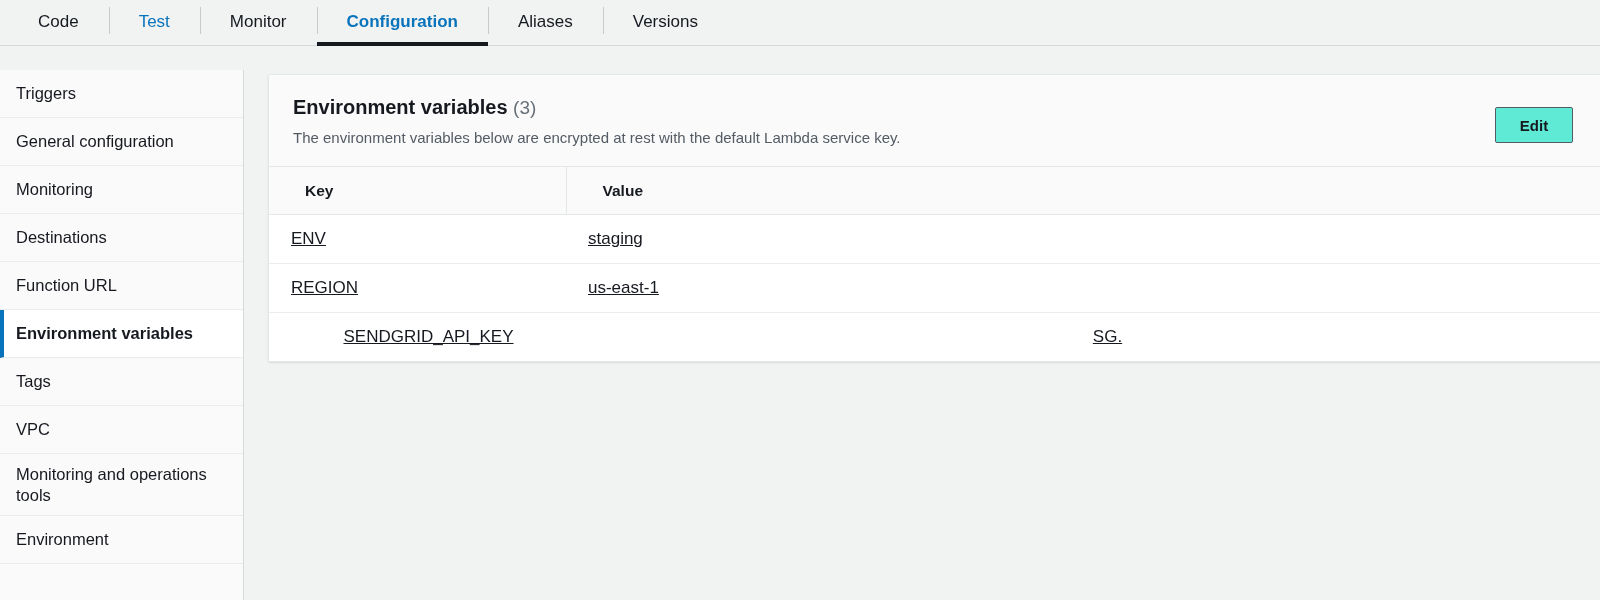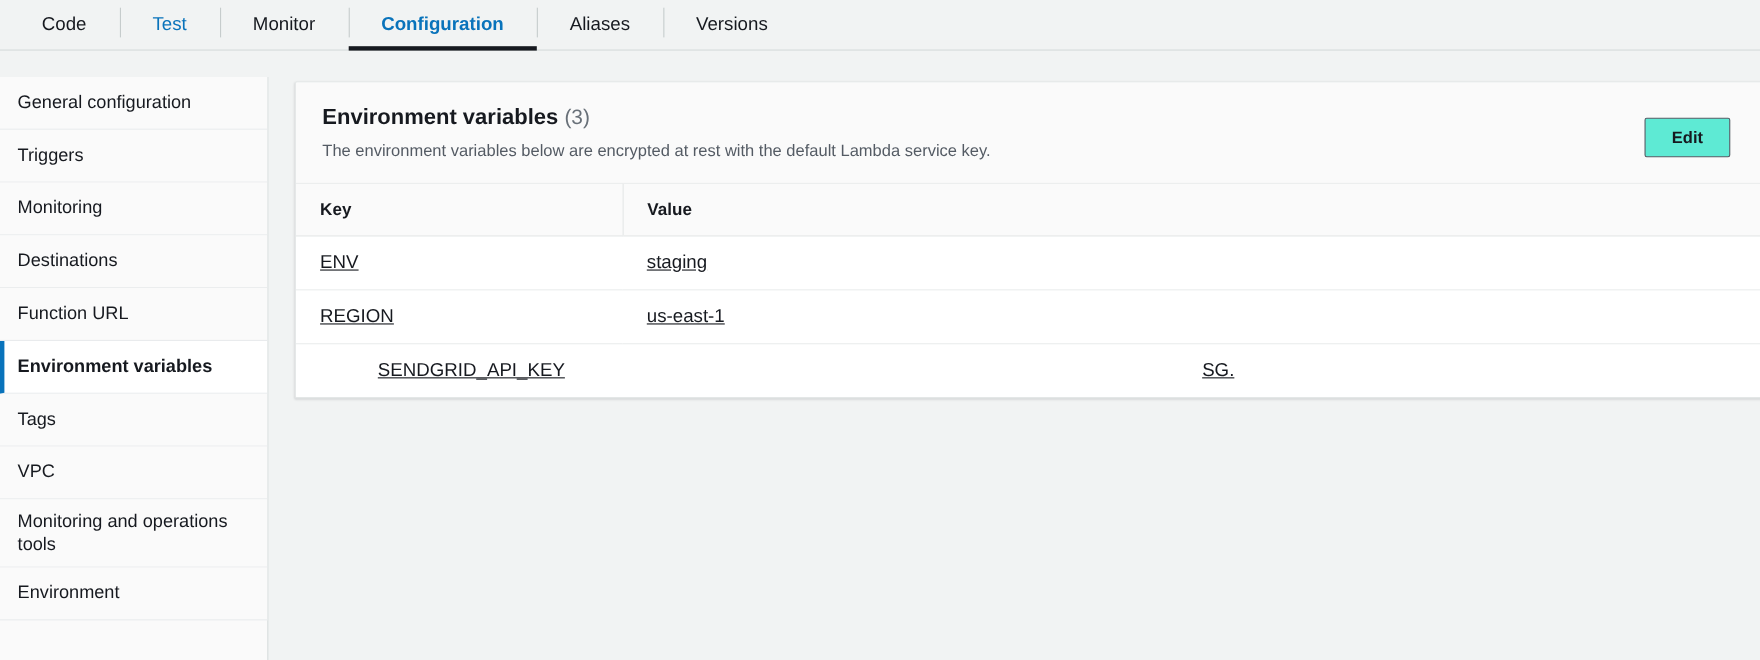--- a/index.html
+++ b/index.html
@@ -167,21 +167,21 @@
     table-layout: fixed;
   }
   .env-table th {
     background: #fafafa;
     border-top: 1px solid #e4e7e7;
     border-bottom: 1px solid #e4e7e7;
     text-align: left;
     font-size: 15.5px;
     font-weight: bold;
     color: #16191f;
-    padding: 14px 0 14px 22px;
+    padding: 14px 0 14px 36px;
     height: 48px;
     box-sizing: border-box;
   }
   .env-table th.col-value { border-left: 1px solid #e4e7e7; }
   .env-table td {
     border-bottom: 1px solid #eaeded;
     font-size: 17px;
     color: #16191f;
     padding: 14px 0 14px 22px;
     height: 46px;
@@ -214,24 +214,24 @@
       <div class="tab">
         <span class="tab-label">Aliases</span>
       </div>
       <div class="tab">
         <span class="tab-label">Versions</span>
       </div>
     </div>
 
   <div class="sidebar" id="sidebar">
       <div class="side-item">
+        <span>Triggers</span>
+      </div>
+      <div class="side-item">
         <span>General configuration</span>
-      </div>
-      <div class="side-item">
-        <span>Triggers</span>
       </div>
       <div class="side-item">
         <span>Monitoring</span>
       </div>
       <div class="side-item">
         <span>Destinations</span>
       </div>
       <div class="side-item">
         <span>Function URL</span>
       </div>

